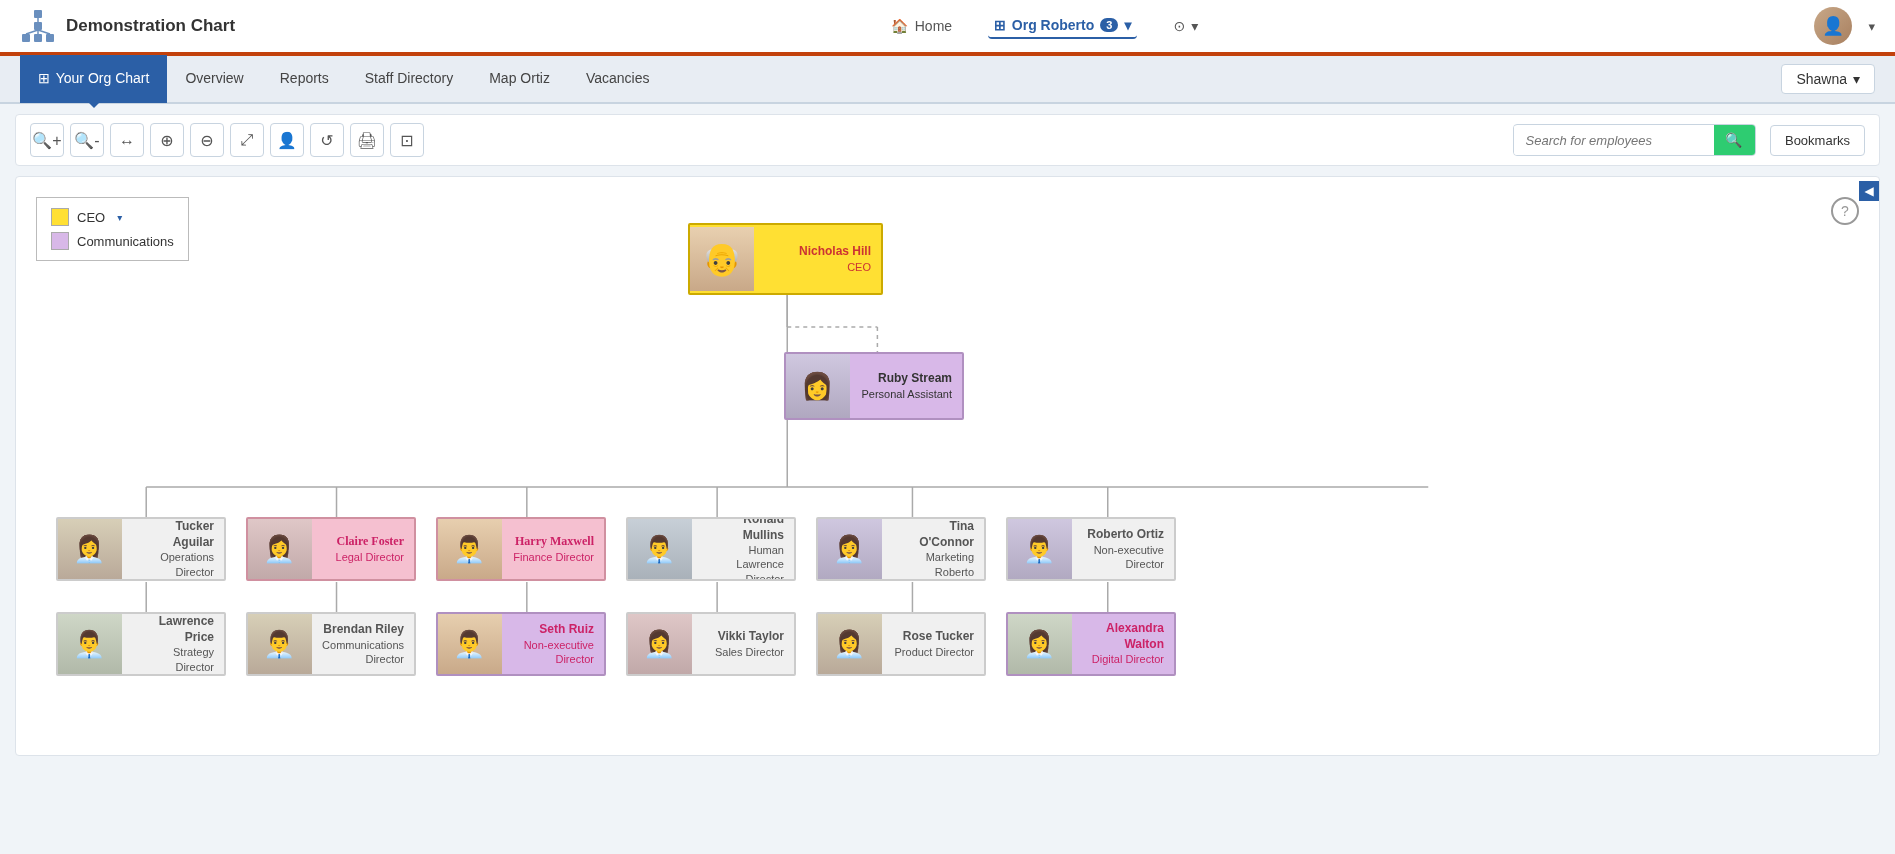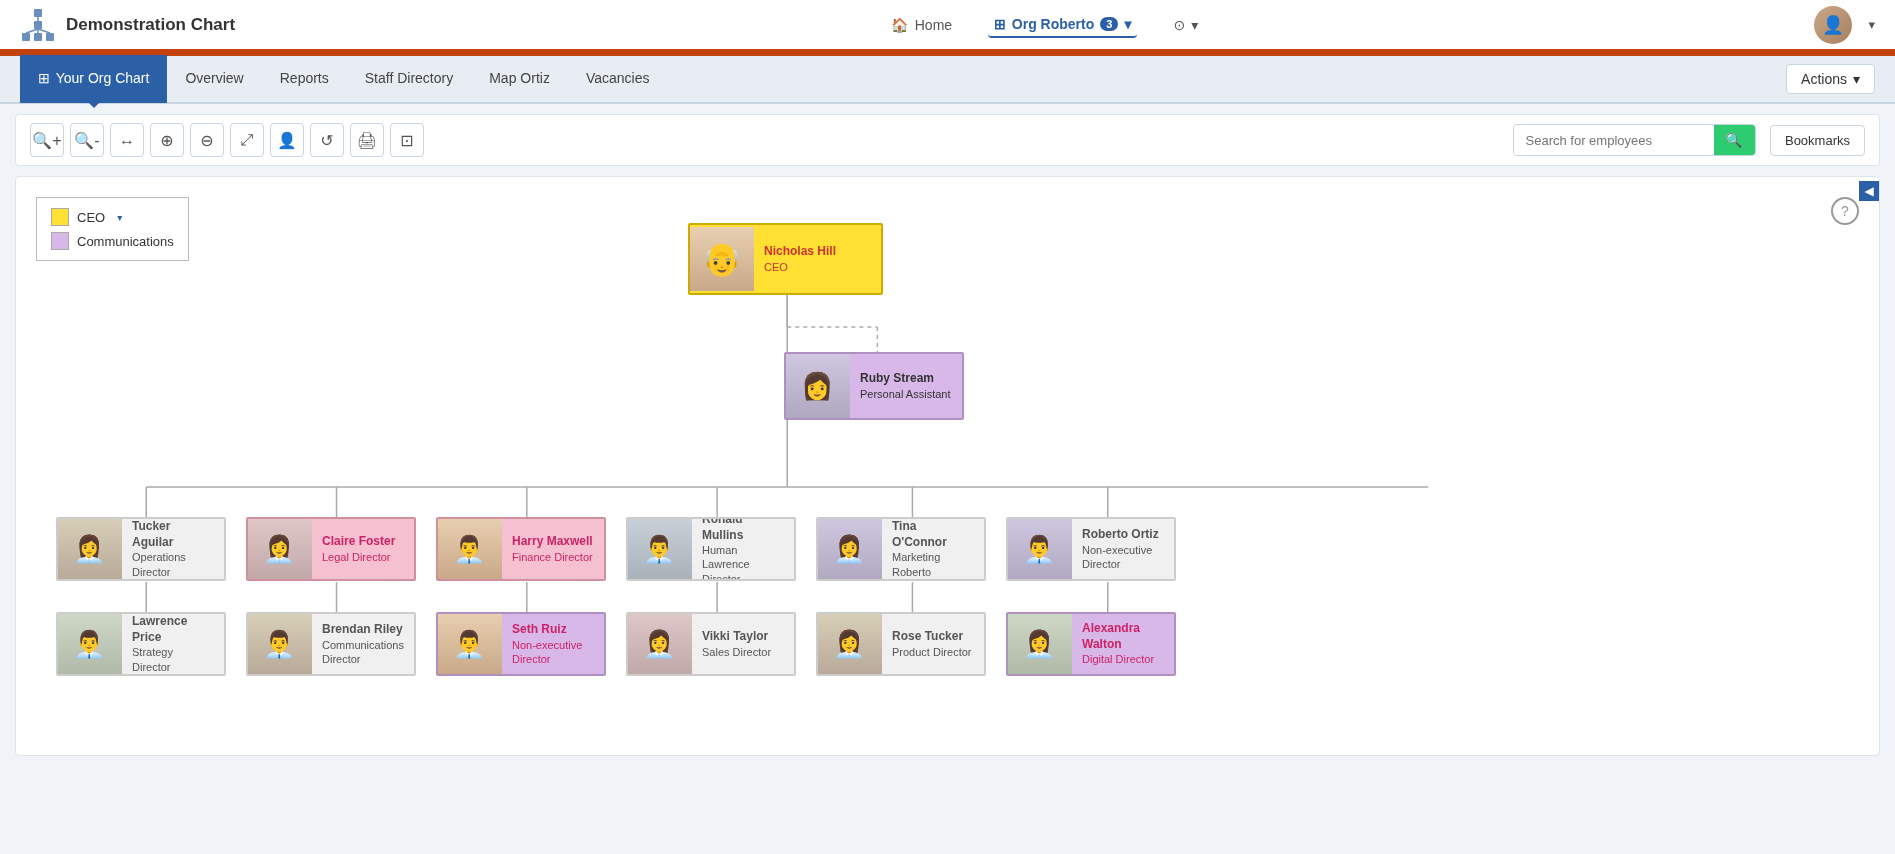--- a/index.html
+++ b/index.html
@@ -1,21 +1,21 @@
 <!DOCTYPE html>
 <html><head>
   <meta charset="utf-8">
   <style>
     * { box-sizing: border-box; margin: 0; padding: 0; }
     body { font-family: Arial, sans-serif; background: #f0f4f8; font-size: 13px; }
 
     
     .top-nav {
       background: #fff;
-      border-bottom: 7px solid #c2410c;
+      border-bottom: 4px solid #c2410c;
       display: flex;
       align-items: center;
       padding: 0 20px;
       height: 56px;
     }
     .app-logo {
       display: flex;
       align-items: center;
       gap: 10px;
       font-size: 17px;
@@ -150,20 +150,21 @@
       border-radius: 4px;
       overflow: hidden;
     }
     .search-input {
       border: none;
       outline: none;
       padding: 7px 12px;
       font-size: 13px;
       width: 200px;
       color: #999;
+      font-style: italic;
     }
     .search-btn {
       background: #2ecc71;
       border: none;
       padding: 7px 12px;
       cursor: pointer;
       color: #fff;
       font-size: 14px;
       display: flex;
       align-items: center;
@@ -271,20 +272,21 @@
       flex-shrink: 0;
       display: flex;
       align-items: center;
       justify-content: center;
       overflow: hidden;
       font-size: 24px;
     }
     .org-card-info {
       padding: 6px 10px;
       flex: 1;
+      text-align: right;
     }
     .org-card-name {
       font-size: 12px;
       font-weight: 600;
       color: #cc3333;
       line-height: 1.3;
     }
     .org-card-title {
       font-size: 11px;
       color: #cc3333;
@@ -311,21 +313,21 @@
     .org-card.pa .org-card-name { color: #333; }
     .org-card.pa .org-card-title { color: #333; }
 
     
     .org-card.director-highlight {
       background: #f5c0d0;
       border: 2px solid #d090a0;
       width: 170px;
       height: 64px;
     }
-    .org-card.director-highlight .org-card-name { color: #cc2266; }
+    .org-card.director-highlight .org-card-name { color: #cc2266; font-family: Liberation Serif, serif; }
     .org-card.director-highlight .org-card-title { color: #cc2266; }
 
     
     .org-card.director {
       background: #f0f0f0;
       border: 2px solid #ccc;
       width: 170px;
       height: 64px;
     }
     .org-card.director .org-card-name { color: #555; }
@@ -433,21 +435,21 @@
       <span>Staff Directory</span>
     </div>
     <div class="sub-nav-tab">
       <span>Map Ortiz</span>
     </div>
     <div class="sub-nav-tab">
       <span>Vacancies</span>
     </div>
   </div>
   <button class="actions-btn">
-    <span>Actions</span>
+    <span>Shawna</span>
     <span>▾</span>
   </button>
 </div>
 
 <div class="toolbar">
   <button class="tool-btn" title="Zoom In">🔍+</button>
   <button class="tool-btn" title="Zoom Out">🔍-</button>
   <button class="tool-btn" title="Fit">↔</button>
   <button class="tool-btn" title="Expand">⊕</button>
   <button class="tool-btn" title="Collapse">⊖</button>

